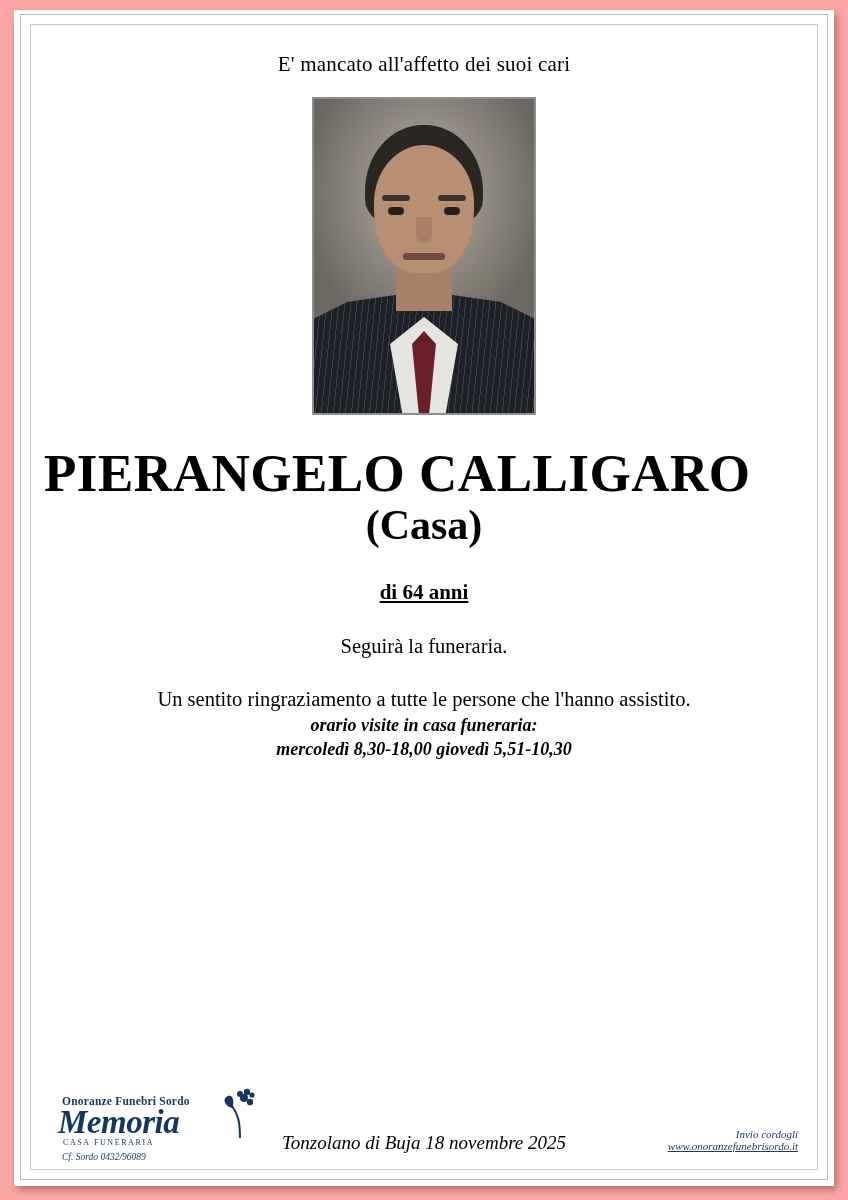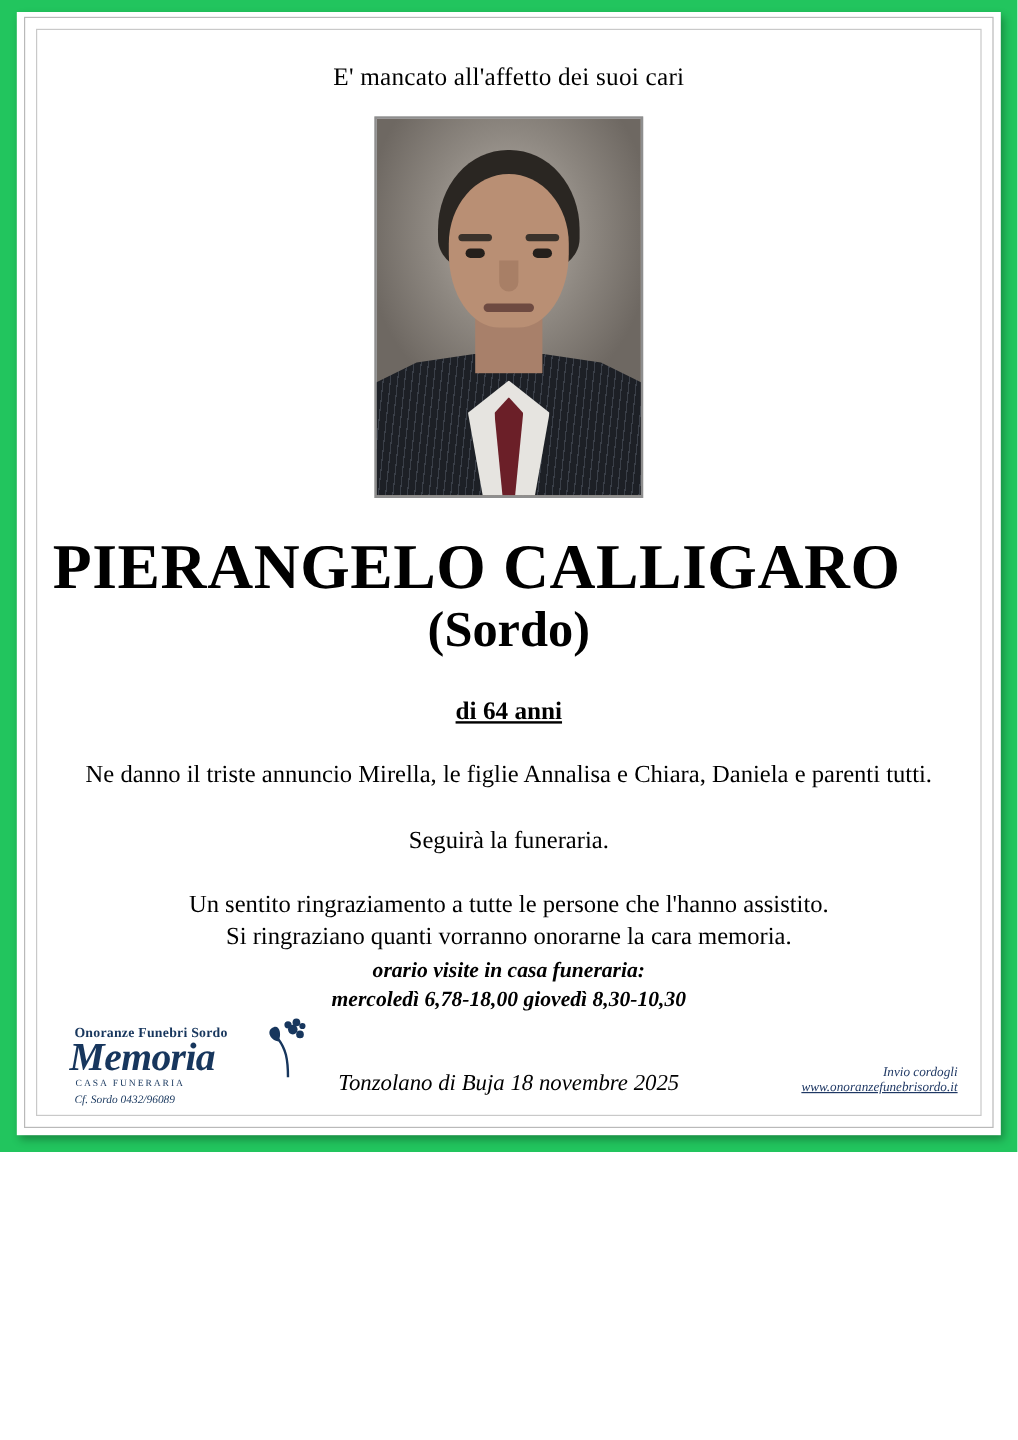--- a/index.html
+++ b/index.html
@@ -11,22 +11,22 @@
     width: 848px;
     height: 1200px;
     font-family: "Liberation Serif", serif;
     color: #000000;
     overflow: hidden;
   }
 
   .poster {
     position: relative;
     width: 848px;
-    height: 960px;
-    background: #22c55e;
+    height: 1200px;
+    background: #fca5a5;
     box-sizing: border-box;
   }
 
   
   .sheet-shadow {
     position: absolute;
     left: 14px;
     top: 10px;
     right: 14px;
     bottom: 14px;
@@ -318,36 +318,34 @@
         <div class="ph-brow-l"></div>
         <div class="ph-brow-r"></div>
         <div class="ph-eye-l"></div>
         <div class="ph-eye-r"></div>
         <div class="ph-nose"></div>
         <div class="ph-mouth"></div>
       </div>
     </div>
 
     <div class="name">PIERANGELO CALLIGARO</div>
-    <div class="nickname">(Sordo)</div>
+    <div class="nickname">(Casa)</div>
     <div class="age">di 64 anni</div>
 
-    <div class="para">Ne danno il triste annuncio Mirella, le figlie Annalisa e Chiara, Daniela e parenti tutti.</div>
 
 
     <div class="para">Seguirà la funeraria.</div>
 
     <div class="para tight">
       <div>Un sentito ringraziamento a tutte le persone che l'hanno assistito.</div>
-      <div>Si ringraziano quanti vorranno onorarne la cara memoria.</div>
     </div>
 
     <div class="visits">
       <div>orario visite in casa funeraria:</div>
-      <div>mercoledì 6,78-18,00 giovedì 8,30-10,30</div>
+      <div>mercoledì 8,30-18,00 giovedì 5,51-10,30</div>
     </div>
 
     <div class="footer">
 
       <div class="logo">
         <div class="logo-top">Onoranze Funebri Sordo</div>
         <div class="logo-main">Memoria</div>
         <div class="logo-sub">CASA FUNERARIA</div>
         <div class="logo-phone">Cf. Sordo 0432/96089</div>
         <svg class="logo-flower" viewBox="0 0 40 52">

